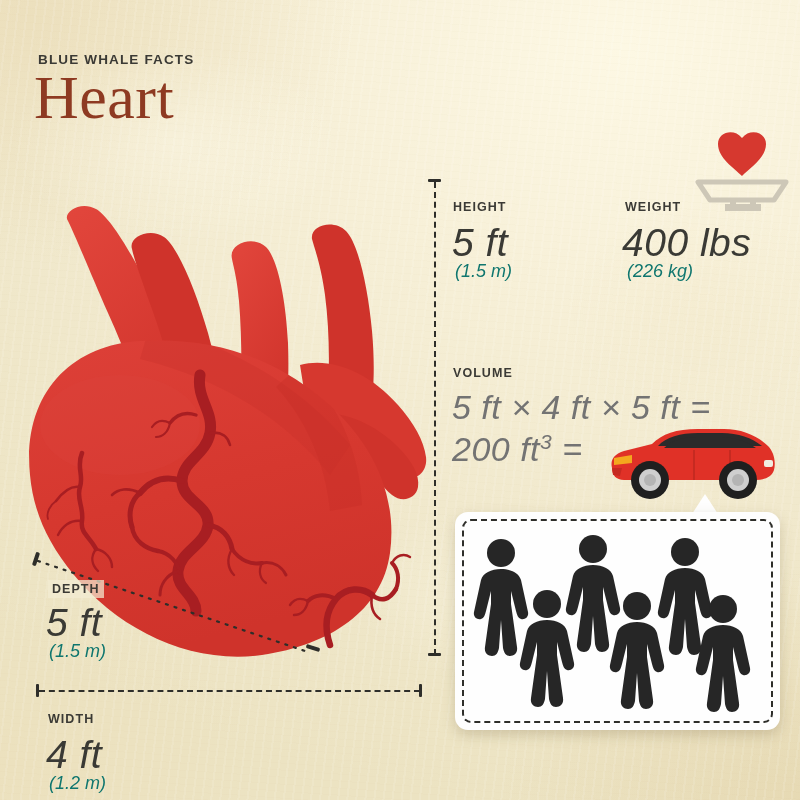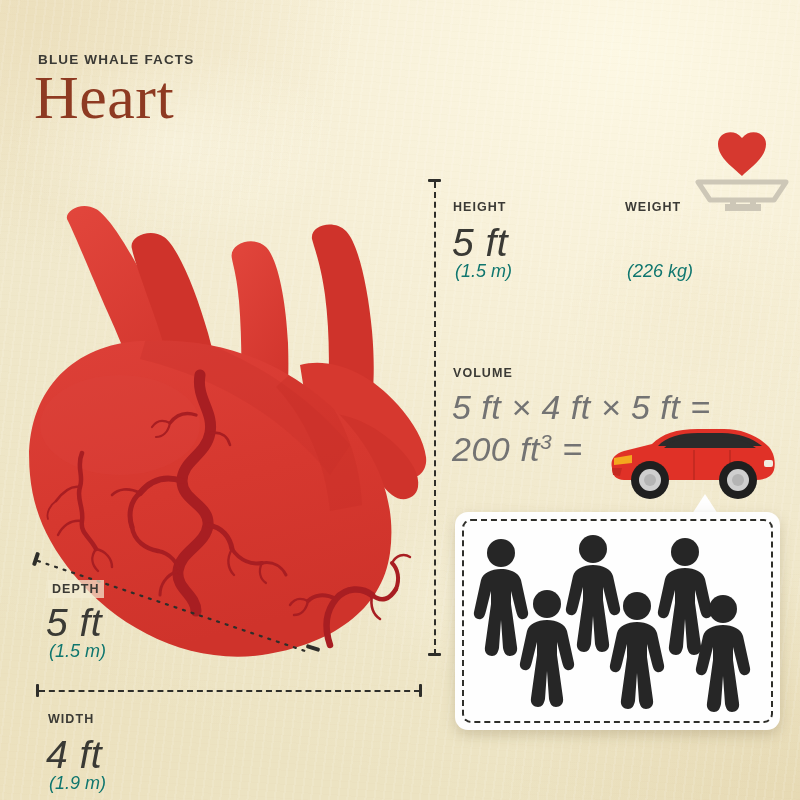--- a/index.html
+++ b/index.html
@@ -280,20 +280,21 @@
   <svg class="scale-svg" width="112" height="96" viewBox="0 0 112 96">
     <path d="M 30 18 C 30 6, 46 2, 54 12 C 62 2, 78 6, 78 18
              C 78 32, 62 42, 54 50 C 46 42, 30 32, 30 18 Z" fill="#d6382f"></path>
     <path d="M 10 56 L 98 56 L 86 74 L 22 74 Z" fill="none" stroke="#cdc7b7" stroke-width="5" stroke-linejoin="round"></path>
     <rect x="37" y="78" width="36" height="7" fill="#cdc7b7"></rect>
     <rect x="42" y="72" width="6" height="8" fill="#cdc7b7"></rect>
     <rect x="62" y="72" width="6" height="8" fill="#cdc7b7"></rect>
   </svg>
 
   <div class="metric-label" style="left:625px; top:200px;">WEIGHT</div>
+  <div class="metric-big" style="left:622px; top:221px;">400 lbs</div>
   <div class="metric-small" style="left:627px; top:261px;">(226 kg)</div>
 
   <div class="metric-label" style="left:453px; top:366px;">VOLUME</div>
   <div class="vol-line" style="left:452px; top:388px;">5 ft × 4 ft × 5 ft =</div>
   <div class="vol-line" style="left:452px; top:430px;">
     <span>200 ft</span><sup>3</sup><span> =</span>
   </div>
 
   <svg class="car-svg" width="172" height="82" viewBox="0 0 172 82">
 
@@ -335,21 +336,21 @@
   <div class="metric-small" style="left:49px; top:641px;">(1.5 m)</div>
 
   <div>
     <div class="cap-v" style="left:36px; top:684px;"></div>
     <div class="dim-h" style="left:39px; top:690px; width:381px;"></div>
     <div class="cap-v" style="left:419px; top:684px;"></div>
   </div>
 
   <div class="metric-label" style="left:48px; top:712px;">WIDTH</div>
   <div class="metric-big" style="left:46px; top:733px;">4 ft</div>
-  <div class="metric-small" style="left:49px; top:773px;">(1.9 m)</div>
+  <div class="metric-small" style="left:49px; top:773px;">(1.2 m)</div>
 
   <div class="callout-tip"></div>
   <div class="people-card">
     <div class="people-dash"></div>
     <svg class="people-svg" width="325" height="218" viewBox="0 0 325 218">
       <g fill="#262626">
 
         <g>
           <circle cx="46" cy="41" r="14"></circle>
           <path d="M 46 57 C 36 57, 28 61, 26 68 L 19 100 C 18 105, 22 108, 26 107

